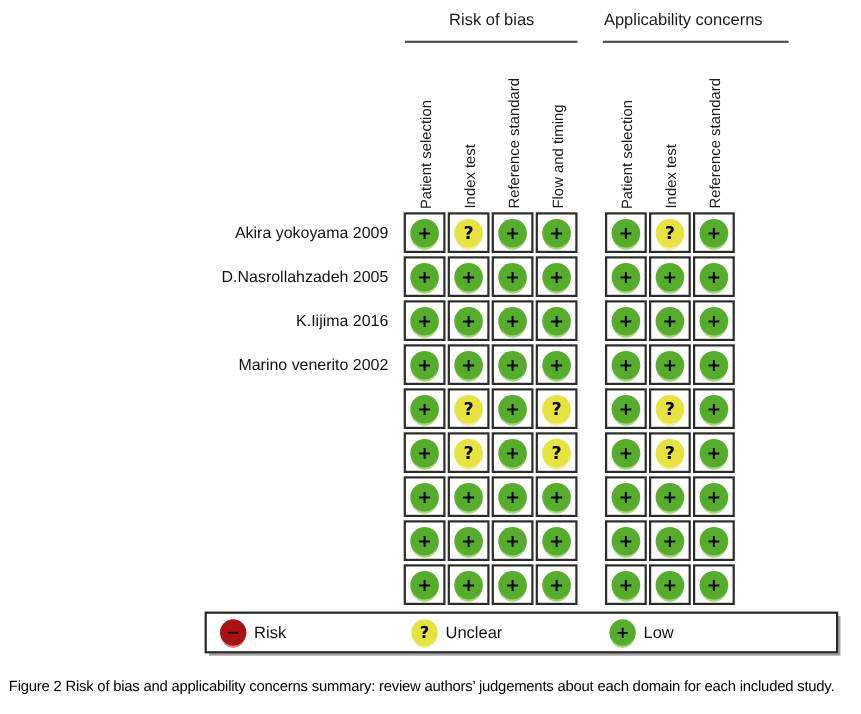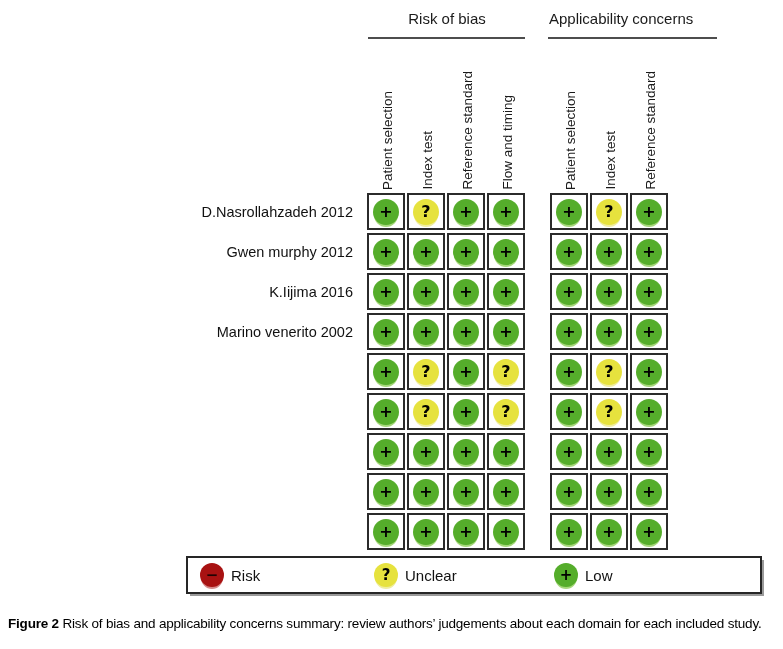--- a/index.html
+++ b/index.html
@@ -38,21 +38,21 @@
   .dot.high{background:#a81212;box-shadow:0 3px 0 -1px #d58b8b;color:rgba(0,0,0,0.8);}
 
   #legend{position:absolute;left:186px;top:556px;width:576px;height:38px;box-sizing:border-box;
           border:2px solid #262626;background:#fff;box-shadow:3px 3px 0 -1px #9a9a9a;}
   .legend-item{position:absolute;top:0;height:34px;display:flex;align-items:center;gap:7px;
                font-size:15px;color:#111;}
   .legend-item .dot{width:24px;height:24px;font-size:15px;}
 
   #caption{position:absolute;left:8px;top:616px;width:770px;font-size:13.5px;
            letter-spacing:-0.2px;color:#000;}
-  #caption b{font-weight:bold;}
+  #caption b{font-weight:normal;}
 </style>
 </head>
 <body>
 
 <div id="figure">
 
   <div class="group-header" id="ac-header">Applicability concerns</div>
   <div class="group-header" id="rob-header">Risk of bias</div>
   <div class="group-underline" id="rob-underline"></div>
   <div class="group-underline" id="ac-underline"></div>
@@ -77,22 +77,22 @@
       </div>
       <div class="col-label-wrap">
         <span class="col-label">Index test</span>
       </div>
       <div class="col-label-wrap">
         <span class="col-label">Reference standard</span>
       </div>
     </div>
 
   <div id="study-names">
-      <div class="study-name">D.Nasrollahzadeh 2012</div>
-      <div class="study-name">Gwen murphy 2012</div>
+      <div class="study-name">Akira yokoyama 2009</div>
+      <div class="study-name">D.Nasrollahzadeh 2005</div>
       <div class="study-name">K.Iijima 2016</div>
       <div class="study-name">Marino venerito 2002</div>
     </div>
 
   <div class="judgement-grid" id="rob-grid">
       <div class="cell">
         <span class="dot low">+</span>
       </div>
       <div class="cell">
         <span class="dot unclear">?</span>

